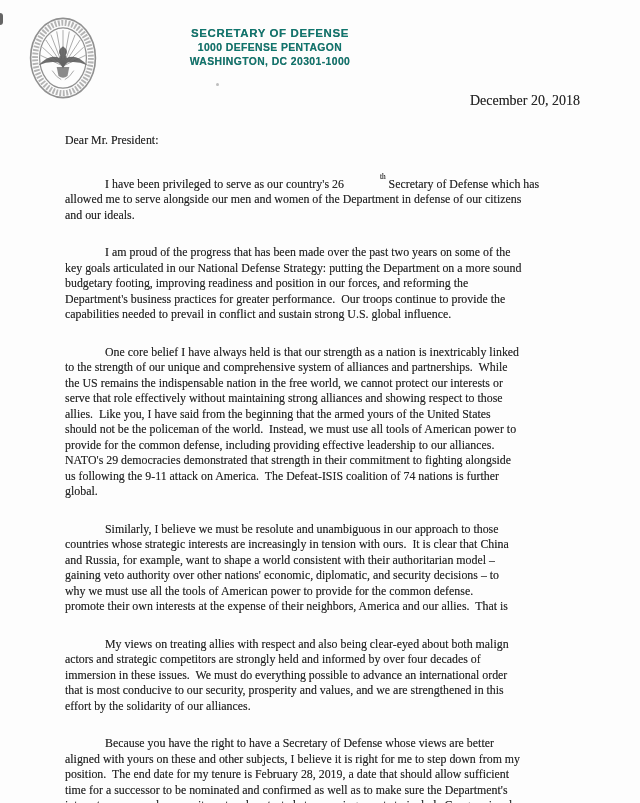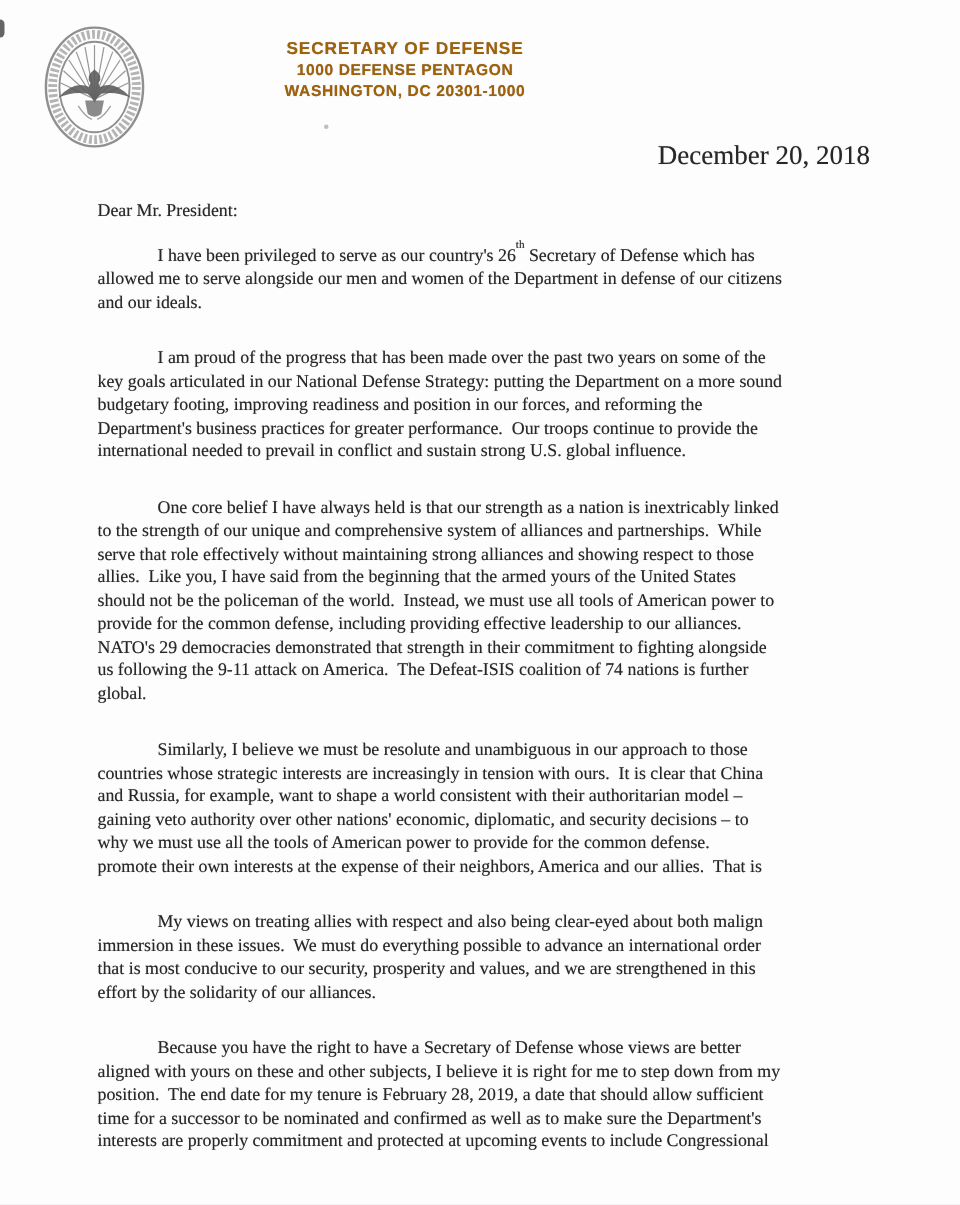--- a/index.html
+++ b/index.html
@@ -23,47 +23,47 @@
     filter: blur(0.25px);
   }
   .letterhead {
     position: absolute;
     left: 70px;
     top: 26px;
     width: 400px;
     text-align: center;
     font-family: "Liberation Sans", sans-serif;
     font-weight: 700;
-    color: #a16207;
+    color: #0f766e;
     text-shadow: 0 0 0.5px rgba(60,60,60,0.6);
   }
   .lh-office { font-size: 11.5px; line-height: 15px; letter-spacing: 0.6px; }
   .lh-addr   { font-size: 10.4px; line-height: 14px; letter-spacing: 0.4px; }
   .date-line {
     position: absolute;
     top: 93px;
     right: 60px;
-    font-size: 18px;
+    font-size: 14px;
     text-shadow: 0 0 0.5px rgba(40,40,40,0.5);
     text-align: right;
   }
   
   .letter-body {
     position: absolute;
     left: 65px;
     top: 133px;
     width: 560px;
     font-size: 11.9px;
     text-shadow: 0 0 0.5px rgba(40,40,40,0.5);
   }
-  .salutation { line-height: 15.5px; margin-bottom: 14px; white-space: pre; }
+  .salutation { line-height: 15.5px; margin-bottom: 28px; white-space: pre; }
   .para + .para { margin-top: 22px; }
   .ln { line-height: 15.5px; white-space: pre; }
   .ln.first { padding-left: 40px; }
-  .ln sup { font-size: 0.62em; position: relative; top: -0.45em; line-height: 0; }
+  .ln sup { font-size: 0.62em; position: relative; top: -0.45em; line-height: 0; margin-left: 36px; }
   
   .speck-a {
     position: absolute; left: 0; top: 13px;
     width: 3px; height: 12px;
     background: #4a4a4a; border-radius: 0 3px 3px 0; opacity: 0.85;
   }
   .speck-b {
     position: absolute; left: 216px; top: 83px;
     width: 3px; height: 3px;
     background: #8a8a8a; border-radius: 50%; opacity: 0.55;
@@ -119,43 +119,45 @@
         <div class="para">
           <div class="ln first">I have been privileged to serve as our country's 26<sup>th</sup> Secretary of Defense which has</div>
           <div class="ln">allowed me to serve alongside our men and women of the Department in defense of our citizens</div>
           <div class="ln">and our ideals.</div>
         </div>
         <div class="para">
           <div class="ln first">I am proud of the progress that has been made over the past two years on some of the</div>
           <div class="ln">key goals articulated in our National Defense Strategy: putting the Department on a more sound</div>
           <div class="ln">budgetary footing, improving readiness and position in our forces, and reforming the</div>
           <div class="ln">Department's business practices for greater performance.  Our troops continue to provide the</div>
-          <div class="ln">international needed to prevail in conflict and sustain strong U.S. global influence.</div>
+          <div class="ln">capabilities needed to prevail in conflict and sustain strong U.S. global influence.</div>
         </div>
         <div class="para">
           <div class="ln first">One core belief I have always held is that our strength as a nation is inextricably linked</div>
           <div class="ln">to the strength of our unique and comprehensive system of alliances and partnerships.  While</div>
+          <div class="ln">the US remains the indispensable nation in the free world, we cannot protect our interests or</div>
           <div class="ln">serve that role effectively without maintaining strong alliances and showing respect to those</div>
           <div class="ln">allies.  Like you, I have said from the beginning that the armed yours of the United States</div>
           <div class="ln">should not be the policeman of the world.  Instead, we must use all tools of American power to</div>
           <div class="ln">provide for the common defense, including providing effective leadership to our alliances.</div>
           <div class="ln">NATO's 29 democracies demonstrated that strength in their commitment to fighting alongside</div>
           <div class="ln">us following the 9-11 attack on America.  The Defeat-ISIS coalition of 74 nations is further</div>
           <div class="ln">global.</div>
         </div>
         <div class="para">
           <div class="ln first">Similarly, I believe we must be resolute and unambiguous in our approach to those</div>
           <div class="ln">countries whose strategic interests are increasingly in tension with ours.  It is clear that China</div>
           <div class="ln">and Russia, for example, want to shape a world consistent with their authoritarian model –</div>
           <div class="ln">gaining veto authority over other nations' economic, diplomatic, and security decisions – to</div>
           <div class="ln">why we must use all the tools of American power to provide for the common defense.</div>
           <div class="ln">promote their own interests at the expense of their neighbors, America and our allies.  That is</div>
         </div>
         <div class="para">
           <div class="ln first">My views on treating allies with respect and also being clear-eyed about both malign</div>
+          <div class="ln">actors and strategic competitors are strongly held and informed by over four decades of</div>
           <div class="ln">immersion in these issues.  We must do everything possible to advance an international order</div>
           <div class="ln">that is most conducive to our security, prosperity and values, and we are strengthened in this</div>
           <div class="ln">effort by the solidarity of our alliances.</div>
         </div>
         <div class="para">
           <div class="ln first">Because you have the right to have a Secretary of Defense whose views are better</div>
           <div class="ln">aligned with yours on these and other subjects, I believe it is right for me to step down from my</div>
           <div class="ln">position.  The end date for my tenure is February 28, 2019, a date that should allow sufficient</div>
           <div class="ln">time for a successor to be nominated and confirmed as well as to make sure the Department's</div>
           <div class="ln">interests are properly commitment and protected at upcoming events to include Congressional</div>

